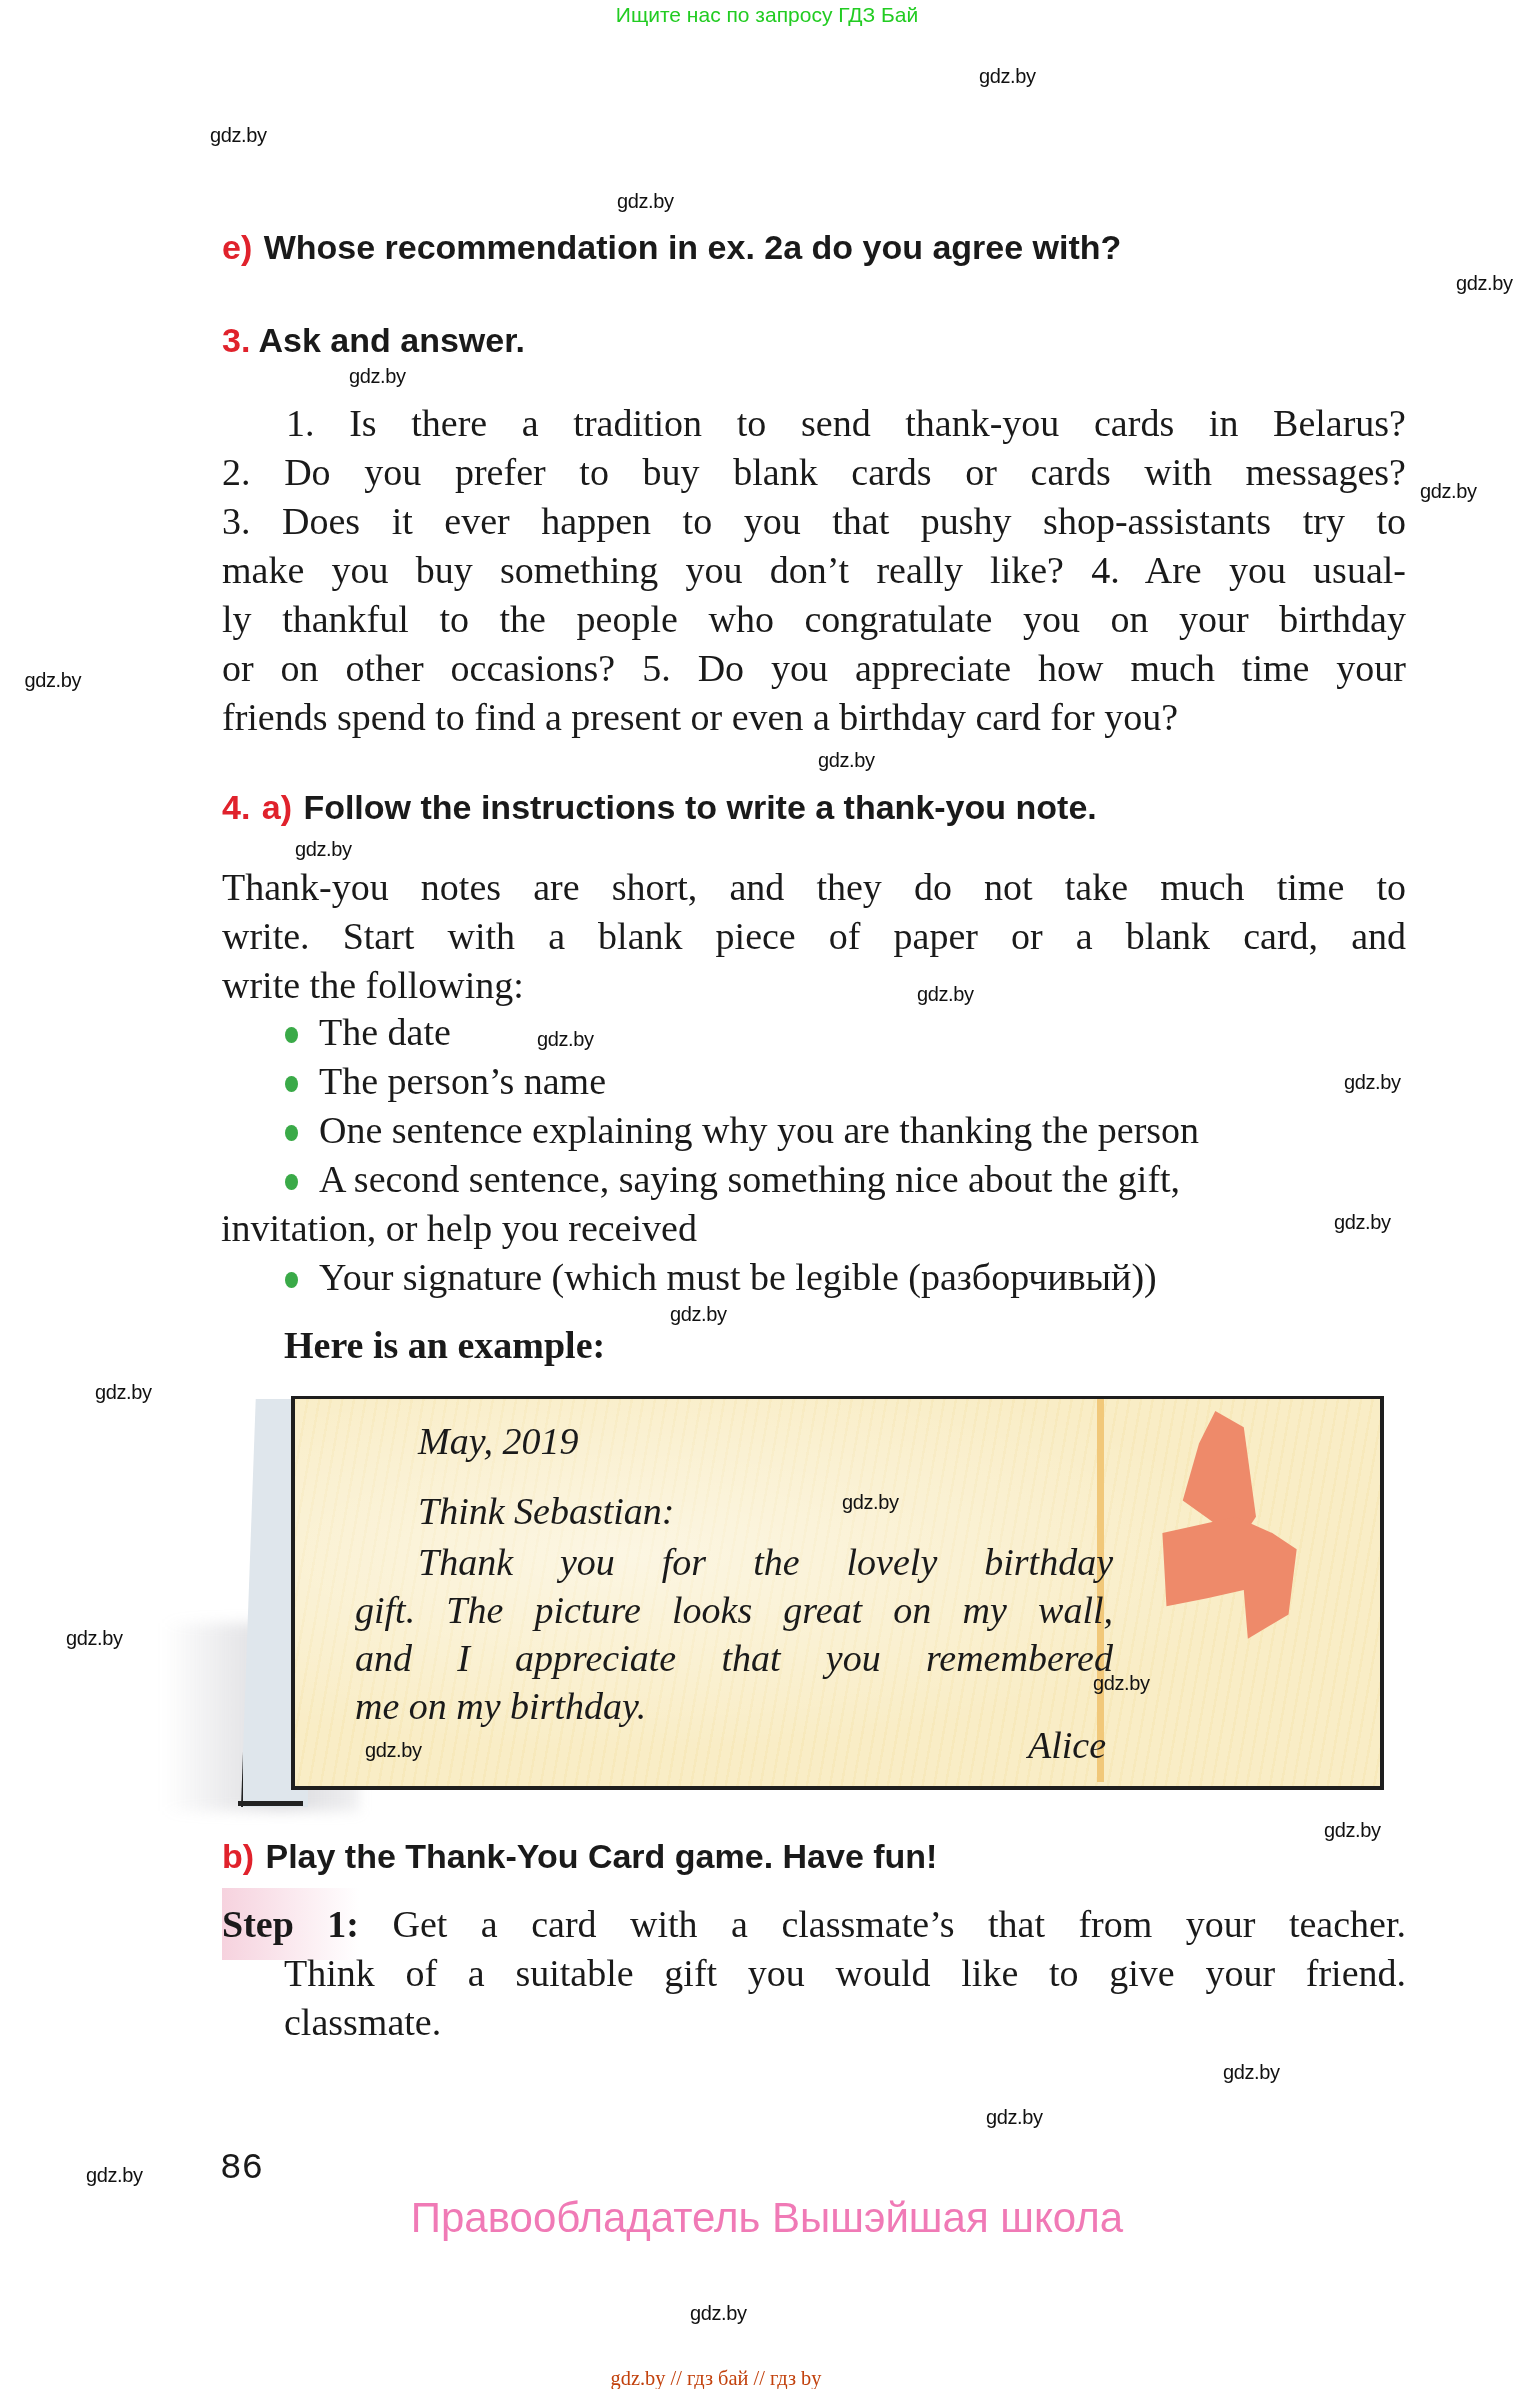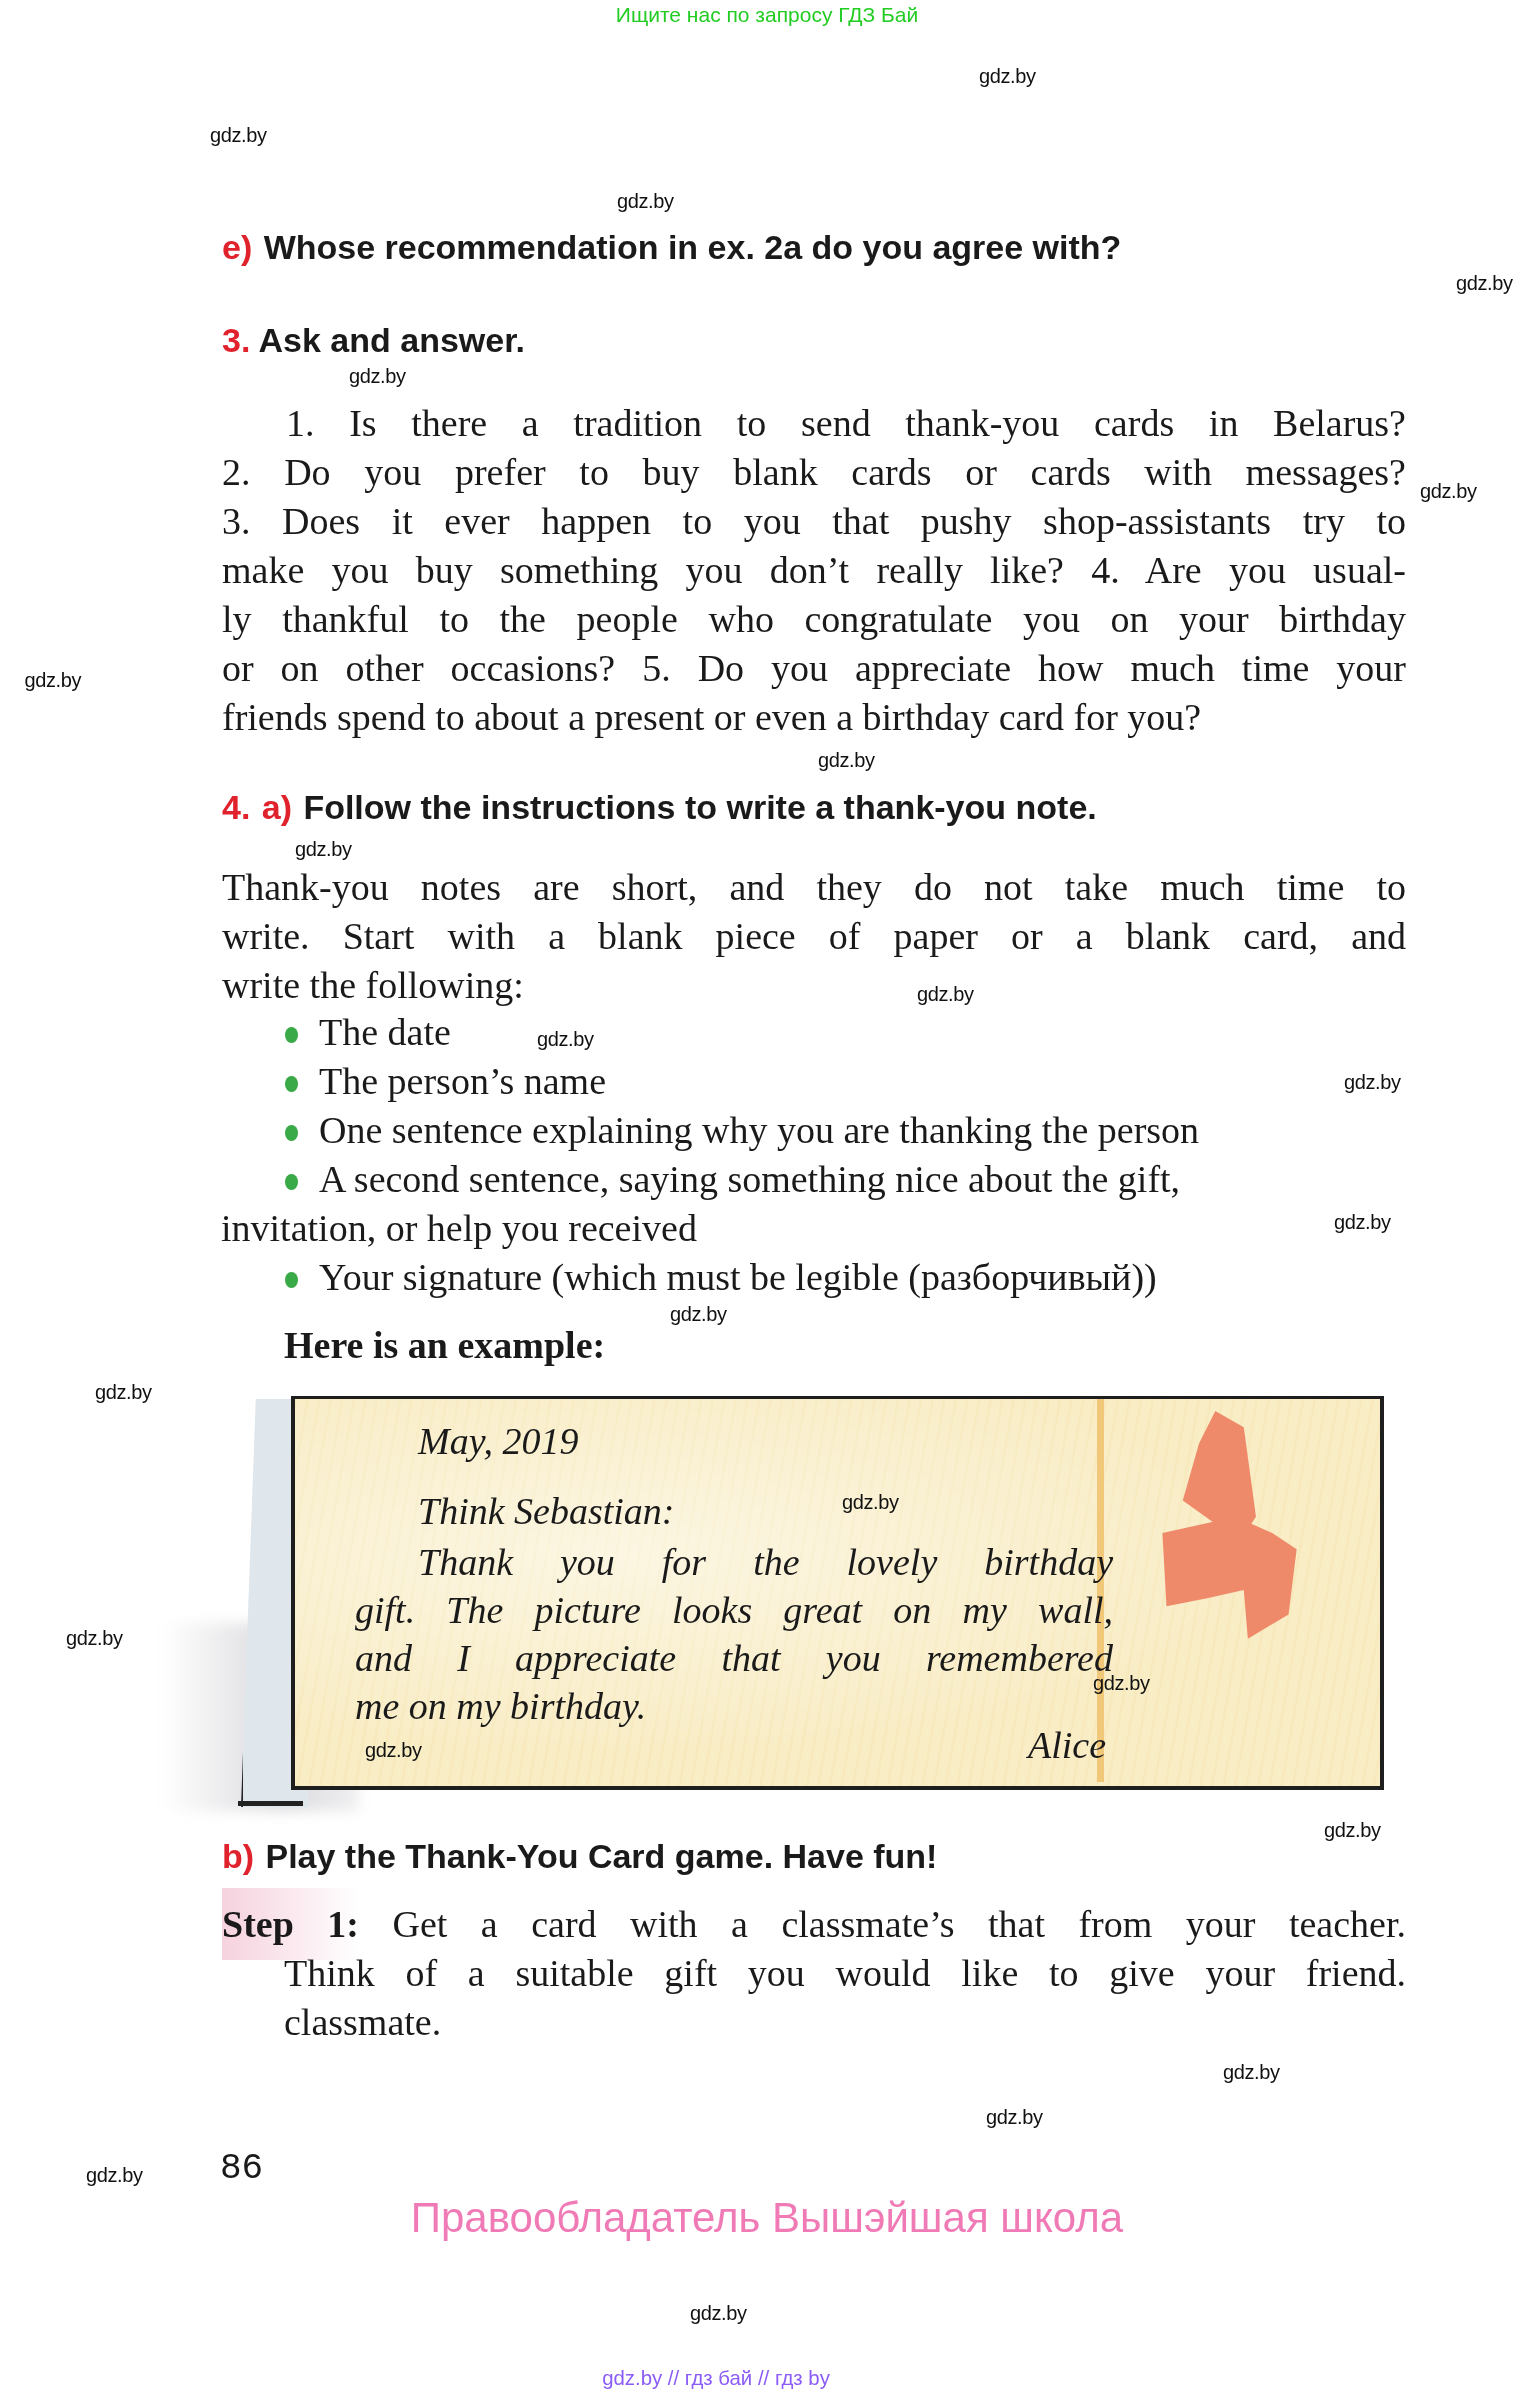--- a/index.html
+++ b/index.html
@@ -40,21 +40,21 @@
   .card-text { position:absolute; font-family:"Liberation Serif", "DejaVu Serif", serif; font-style:italic;
                font-size:38px; line-height:48px; color:#1a1a1a; }
   .step { position:absolute; left:222px; top:1900px; width:1184px; font-family:"Liberation Serif", serif;
           font-size:38px; line-height:49px; }
   .step-label { font-weight:bold; background:linear-gradient(90deg, rgba(240,180,200,0.6), rgba(255,255,255,0)); padding:15px 0; }
   .step-rest { display:block; margin-left:62px; text-align:justify; }
   .page-num { position:absolute; left:220px; top:2148px; font-family:Liberation Mono, monospace; font-size:36px; }
   .copyright { position:absolute; top:2194px; left:0; width:1534px; text-align:center;
                font-family:"Liberation Sans", sans-serif; font-size:42px; color:#f07ab6; }
   .footer-links { position:absolute; top:2367px; left:0; width:1432px; text-align:center;
-                  font-family:Liberation Sans, sans-serif; font-size:20.4px; color:#8b5cf6; }
+                  font-family:Liberation Serif, serif; font-size:20.4px; color:#c2410c; }
 </style>
 </head>
 <body>
 
 <div class="top-banner">Ищите нас по запросу ГДЗ Бай</div>
 
 <span class="wm" style="left:979px;top:65px">gdz.by</span>
 <span class="wm" style="left:210px;top:124px">gdz.by</span>
 <span class="wm" style="left:617px;top:190px">gdz.by</span>
 <span class="wm" style="left:1456px;top:272px">gdz.by</span>
@@ -83,21 +83,21 @@
 <div class="heading" style="left:222px;top:321px">
   <span class="num" style="margin-right:8.2px">3.</span><span>Ask and answer.</span>
 </div>
 <div class="body-text" style="top:399px">
   <p style="padding-left:64px;text-align:justify;text-align-last:justify">1. Is there a tradition to send thank-you cards in Belarus?</p>
   <p style="text-align-last:justify">2. Do you prefer to buy blank cards or cards with messages?</p>
   <p style="text-align-last:justify">3. Does it ever happen to you that pushy shop-assistants try to</p>
   <p style="text-align-last:justify">make you buy something you don’t really like? 4.  Are you usual-</p>
   <p style="text-align-last:justify">ly thankful to the people who congratulate you on your birthday</p>
   <p style="text-align-last:justify">or on other occasions? 5.  Do you appreciate how much time your</p>
-  <p>friends spend to about a present or even a birthday card for you?</p>
+  <p>friends spend to find a present or even a birthday card for you?</p>
 </div>
 
 <div class="heading" style="left:222px;top:788px">
   <span class="num">4.</span><span class="num">a)</span><span>Follow the instructions to write a thank-you note.</span>
 </div>
 <div class="body-text" style="top:863px">
   <p style="text-align-last:justify">Thank-you notes are short, and they do not take much time to</p>
   <p style="text-align-last:justify">write. Start with a blank piece of paper or a blank card, and</p>
   <p>write the following:</p>
 </div>

